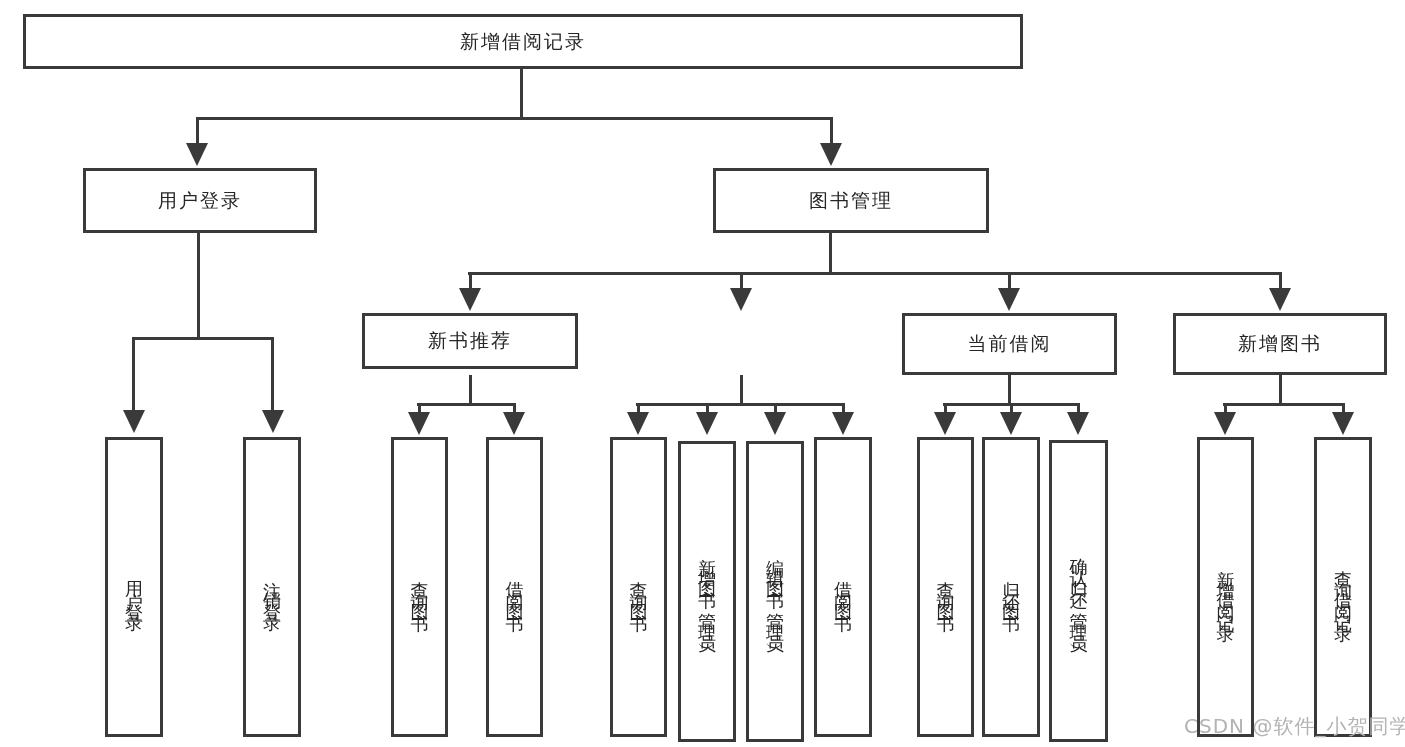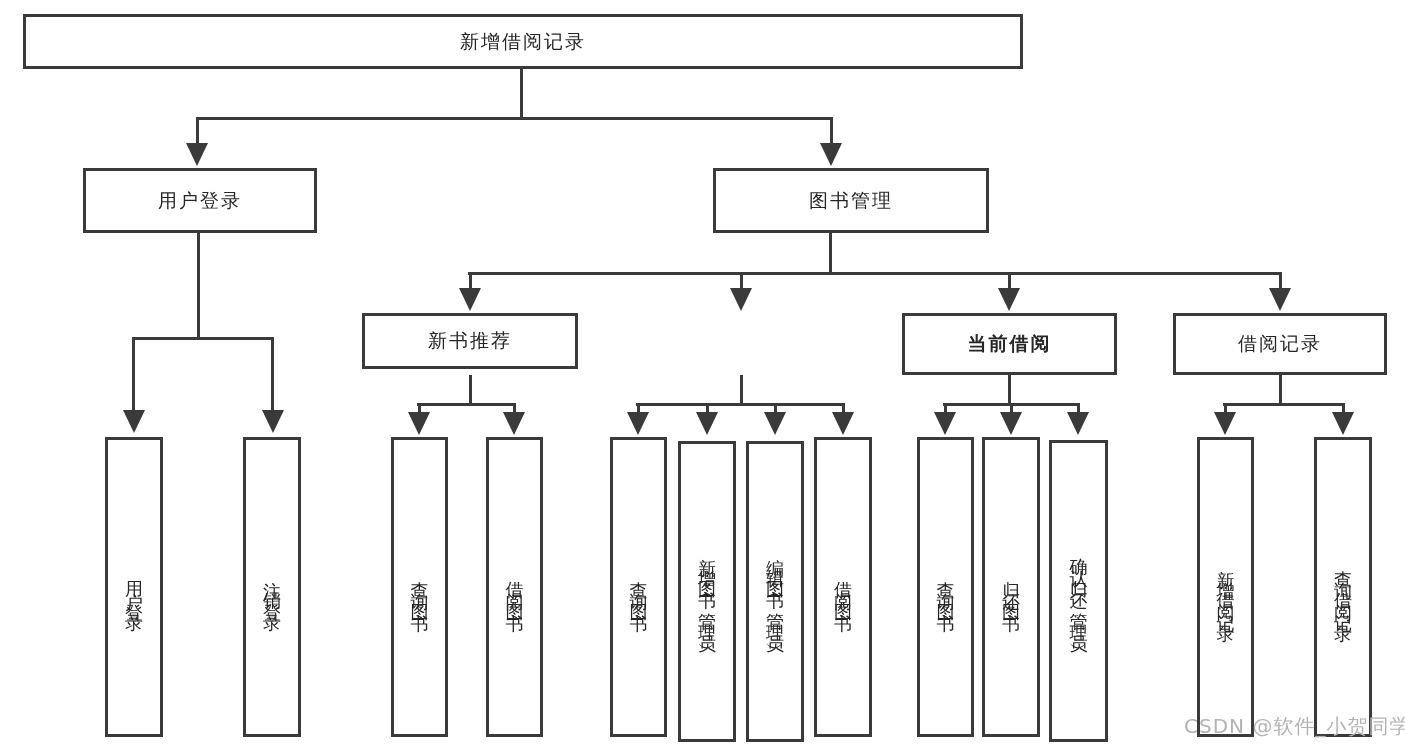--- a/index.html
+++ b/index.html
@@ -69,22 +69,22 @@
   <div class="vl" style="left:469px;top:272px;height:17px;"></div>
   <div class="vl" style="left:740px;top:272px;height:17px;"></div>
   <div class="vl" style="left:1008px;top:272px;height:17px;"></div>
   <div class="vl" style="left:1279px;top:272px;height:17px;"></div>
   <div class="ah" style="left:459px;top:288px;"></div>
   <div class="ah" style="left:730px;top:288px;"></div>
   <div class="ah" style="left:998px;top:288px;"></div>
   <div class="ah" style="left:1269px;top:288px;"></div>
 
   <div class="box" style="left:362px;top:313px;width:216px;height:56px;">新书推荐</div>
-  <div class="box" style="left:902px;top:313px;width:215px;height:62px;font-weight:bold;">当前借阅</div>
-  <div class="box" style="left:1173px;top:313px;width:214px;height:62px;">借阅记录</div>
+  <div class="box" style="left:902px;top:313px;width:215px;height:62px;">当前借阅</div>
+  <div class="box" style="left:1173px;top:313px;width:214px;height:62px;">新增图书</div>
 
   <div class="vl" style="left:469px;top:375px;height:31px;"></div>
   <div class="vl" style="left:740px;top:375px;height:31px;"></div>
   <div class="vl" style="left:1008px;top:375px;height:31px;"></div>
   <div class="vl" style="left:1279px;top:375px;height:31px;"></div>
 
   <div class="hl" style="left:417px;top:403px;width:99px;"></div>
   <div class="hl" style="left:636px;top:403px;width:209px;"></div>
   <div class="hl" style="left:943px;top:403px;width:137px;"></div>
   <div class="hl" style="left:1223px;top:403px;width:122px;"></div>

